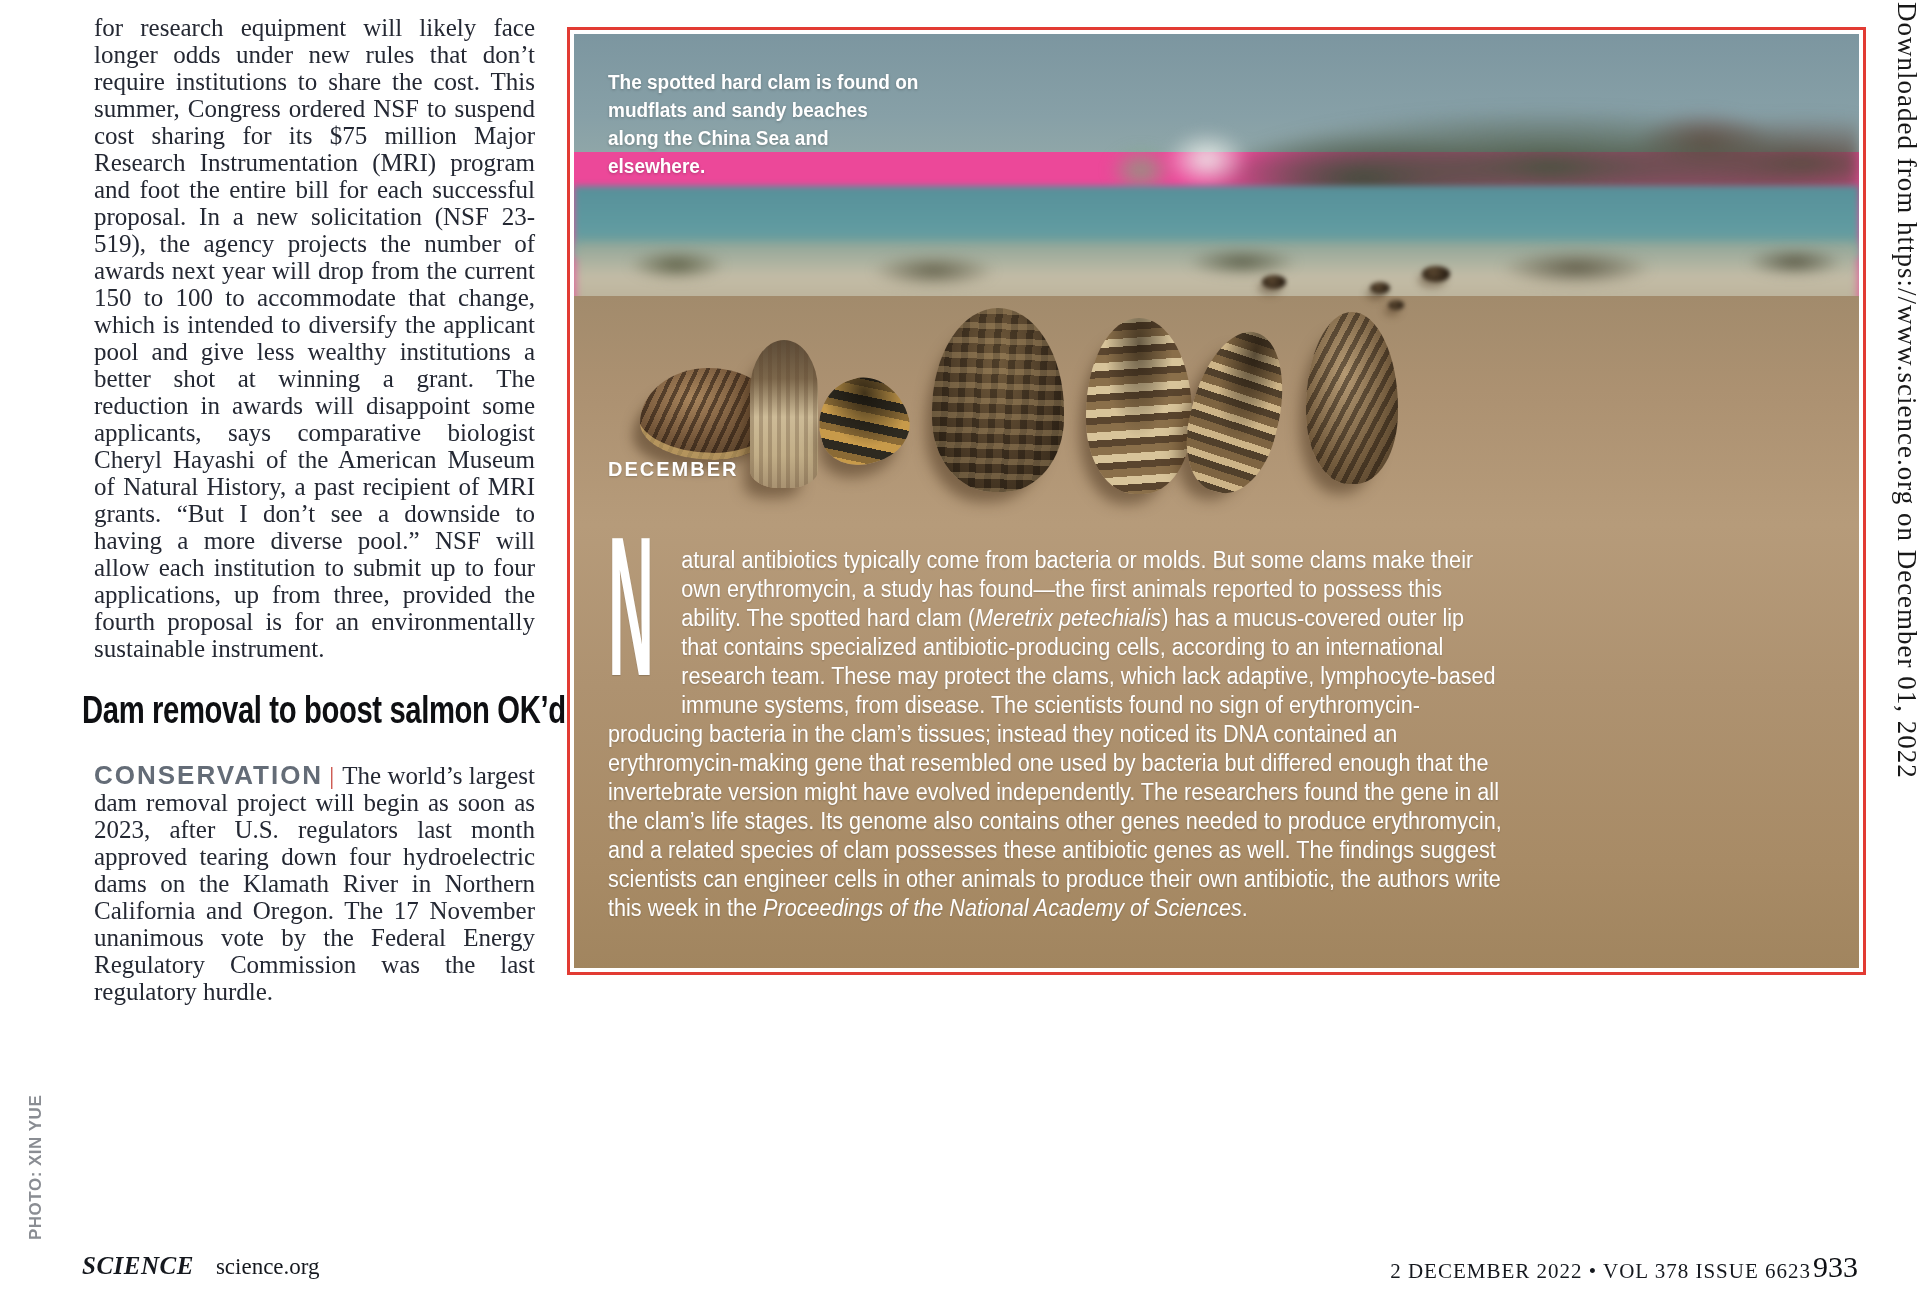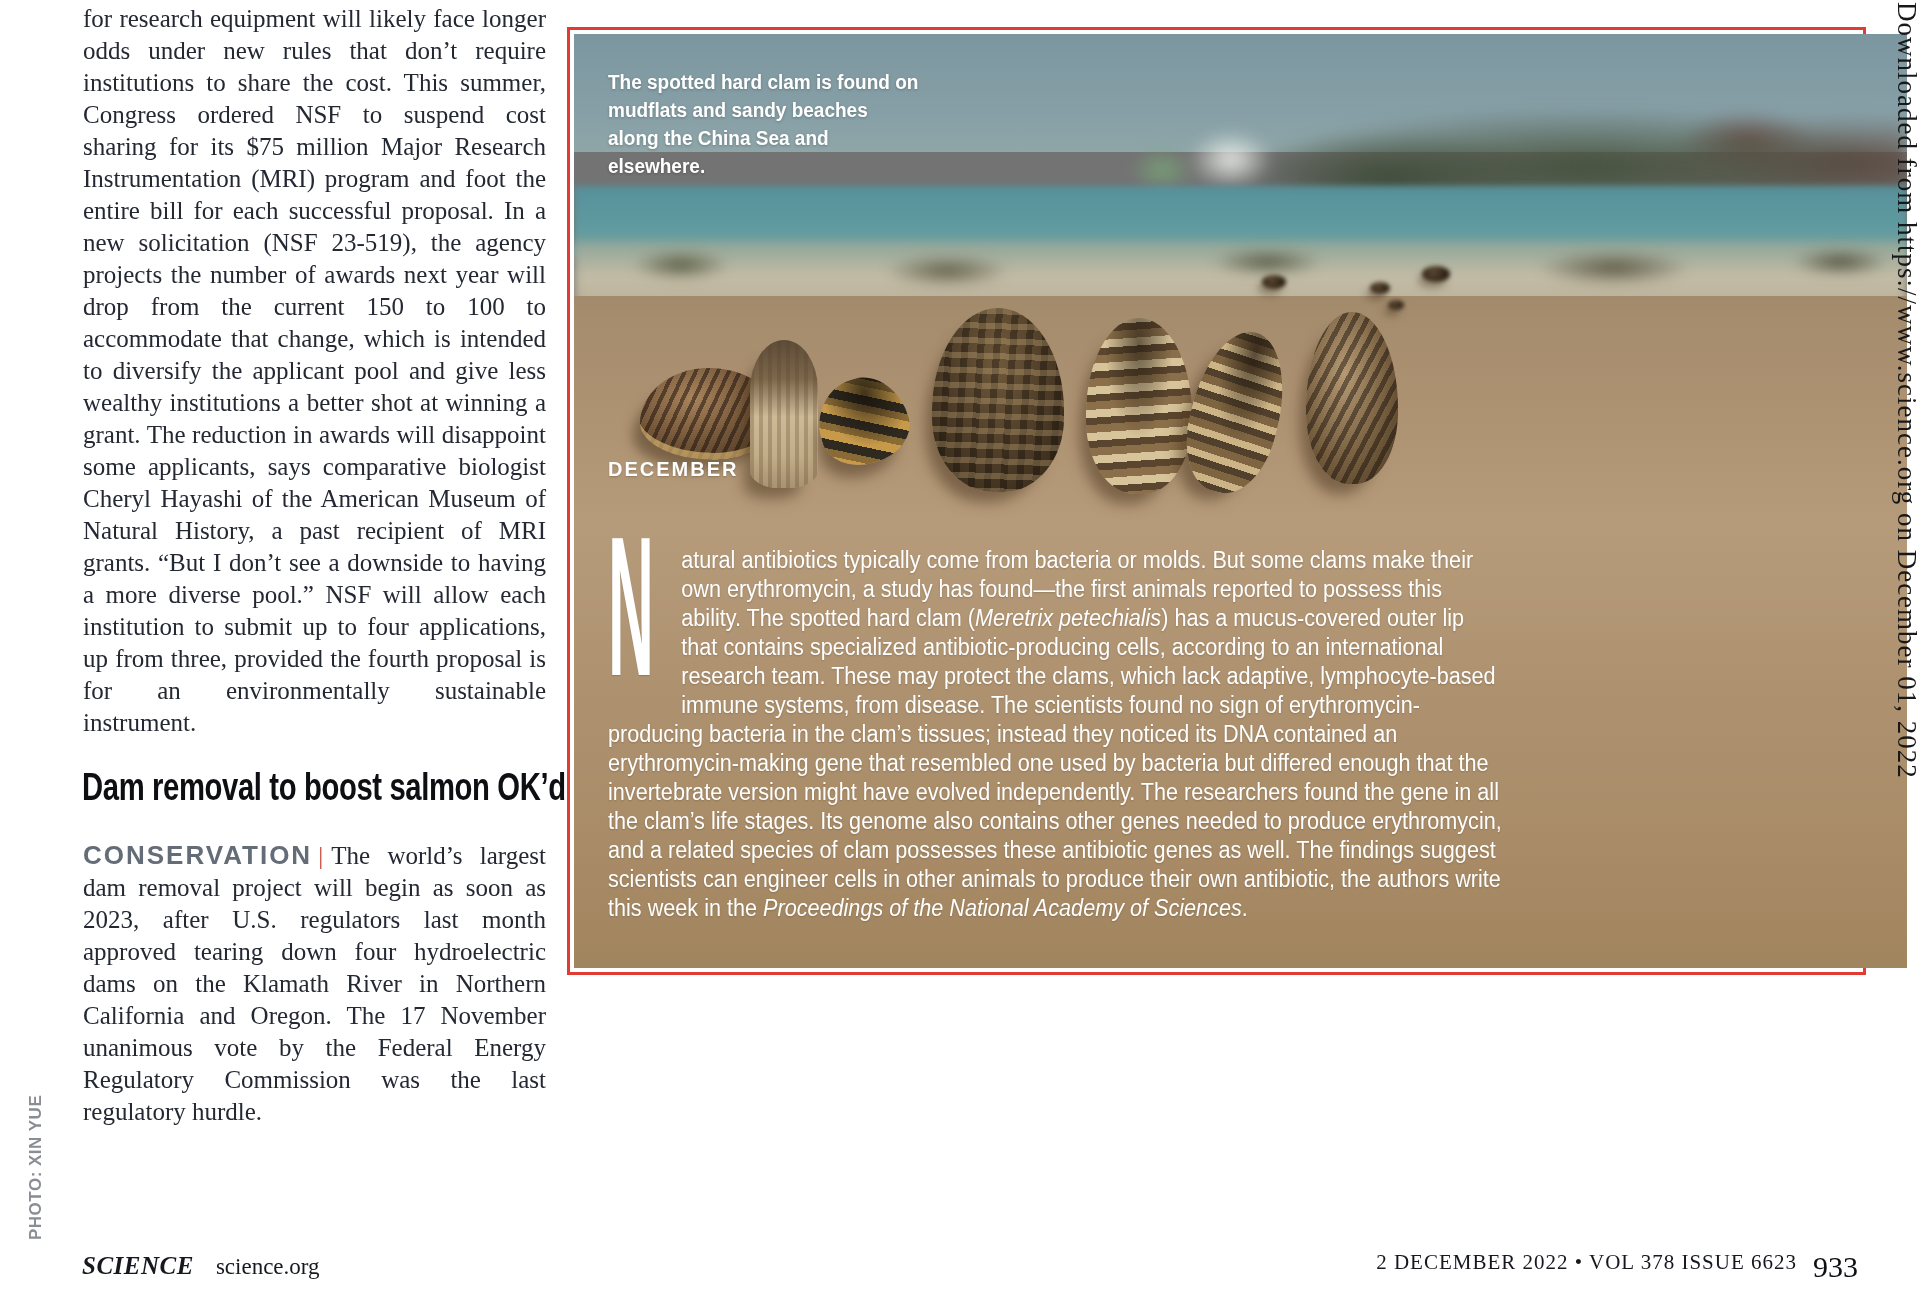--- a/index.html
+++ b/index.html
@@ -1,34 +1,34 @@
 <!DOCTYPE html>
 <html><head>
 <meta charset="utf-8">
 <style>
   html,body{margin:0;padding:0;background:#ffffff;}
   #page{position:relative;width:1928px;height:1300px;background:#ffffff;overflow:hidden;
         font-family:"Liberation Serif",serif;color:#242833;}
 
   
   .left-col{position:absolute;left:82px;top:2px;width:465px;}
-  .news-p{margin:1px;font-size:25px;line-height:32px;text-align:justify;color:#242833;}
+  .news-p{margin:12px;font-size:25px;line-height:27px;text-align:justify;color:#242833;}
   .sec-head{margin:26px 0 30px 0;}
   .sec-head .squeeze{display:inline-block;transform:scaleX(0.75);transform-origin:0 50%;
         font-family:"Liberation Sans",sans-serif;font-weight:bold;font-size:39px;
         letter-spacing:-0.5px;color:#0e0f12;white-space:nowrap;}
   .kicker{font-family:"Liberation Sans",sans-serif;font-weight:bold;font-size:26px;
         letter-spacing:2px;color:#646c77;}
   .kicker-sep{color:#c8473e;font-family:"Liberation Serif",serif;font-weight:normal;
         padding:0 8px 0 6px;}
 
   
   .feature-box{position:absolute;left:567px;top:27px;width:1299px;height:948px;
         box-sizing:border-box;border:3px solid #e23b33;background:#ffffff;padding:4px;}
-  .photo{position:relative;width:100%;height:100%;overflow:hidden;background:#737373;padding-left:48px;}
+  .photo{position:relative;width:100%;height:100%;overflow:hidden;background:#ec4899;}
   .band{position:absolute;left:0;right:0;}
   .sky{top:0;height:118px;background:linear-gradient(180deg,#7c96a0 0%,#87a0a7 70%,#8fa6a8 100%);}
   .headland{top:55px;height:135px;left:14%;right:0;filter:blur(7px);background:
       radial-gradient(60px 42px at 41% 52%, rgba(236,240,236,.95) 0%, rgba(236,240,236,0) 70%),
       radial-gradient(46px 34px at 35% 60%, rgba(120,170,120,.8) 0%, rgba(120,170,120,0) 70%),
       radial-gradient(430px 80px at 72% 58%, #46523e 0%, rgba(70,82,62,0) 75%),
       radial-gradient(300px 70px at 95% 55%, #5d4a42 0%, rgba(93,74,66,0) 70%),
       radial-gradient(220px 64px at 55% 66%, #3e4a3a 0%, rgba(62,74,58,0) 72%),
       radial-gradient(90px 40px at 86% 38%, rgba(110,74,68,.85) 0%, rgba(110,74,68,0) 75%);}
   .water{top:152px;height:72px;filter:blur(3px);
@@ -98,21 +98,21 @@
   .feature-body i{font-style:italic;}
   .dropcap-wrap{float:left;width:64px;height:146px;margin:3px 14px 0 0;overflow:visible;}
   .dropcap{display:block;font-family:"Liberation Sans",sans-serif;font-weight:bold;
       font-size:199px;line-height:199px;color:#ffffff;transform:scaleX(.34);
       transform-origin:0 0;margin-top:-42px;}
 
   
   .footer-left{position:absolute;left:82px;top:1252px;white-space:nowrap;}
   .brand{font-weight:bold;font-size:25px;letter-spacing:.5px;color:#15181e;font-style:italic;}
   .site{font-size:23px;color:#15181e;margin-left:22px;}
-  .footer-right{position:absolute;right:70px;top:1250px;display:flex;align-items:flex-start;gap:16px;white-space:nowrap;}
+  .footer-right{position:absolute;right:70px;top:1250px;display:flex;align-items:flex-end;gap:2px;white-space:nowrap;}
   .issue-line{font-size:21px;letter-spacing:1px;color:#15181e;}
   .page-num{font-weight:normal;font-size:30px;color:#0d0f13;}
 
   
   .download-vert{position:absolute;top:2px;right:6px;height:1296px;
       writing-mode:vertical-rl;font-family:"Liberation Serif",serif;font-size:27px;
       letter-spacing:1px;color:#181818;white-space:nowrap;}
   .credit-vert{position:absolute;left:26px;top:1050px;height:190px;
       writing-mode:vertical-rl;transform:rotate(180deg);
       font-family:"Liberation Sans",sans-serif;font-weight:bold;font-size:17px;

